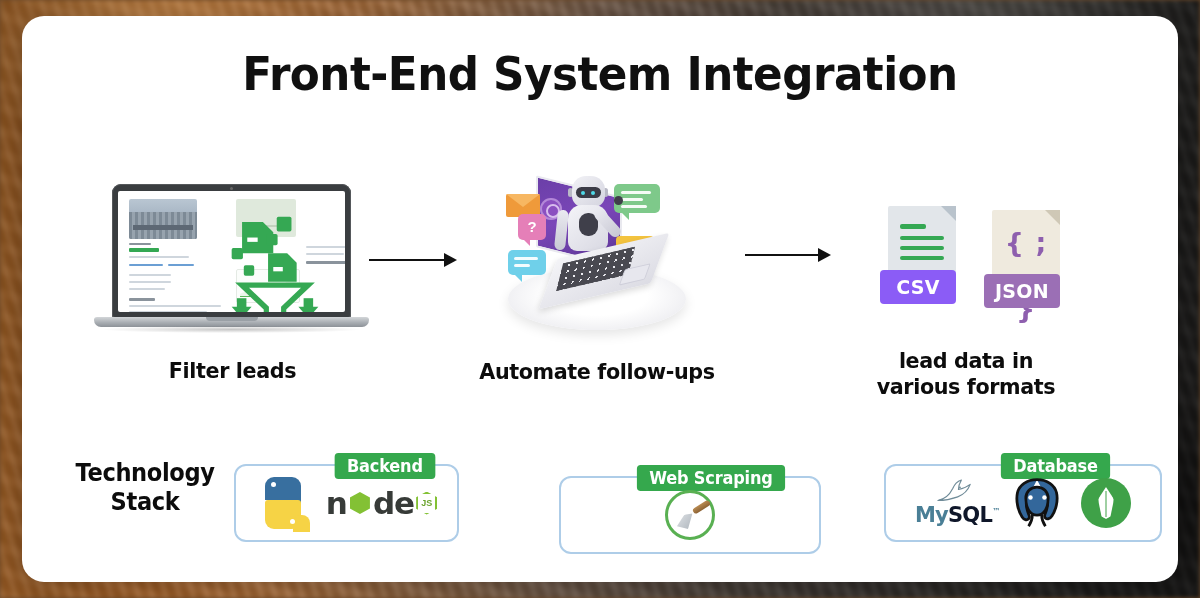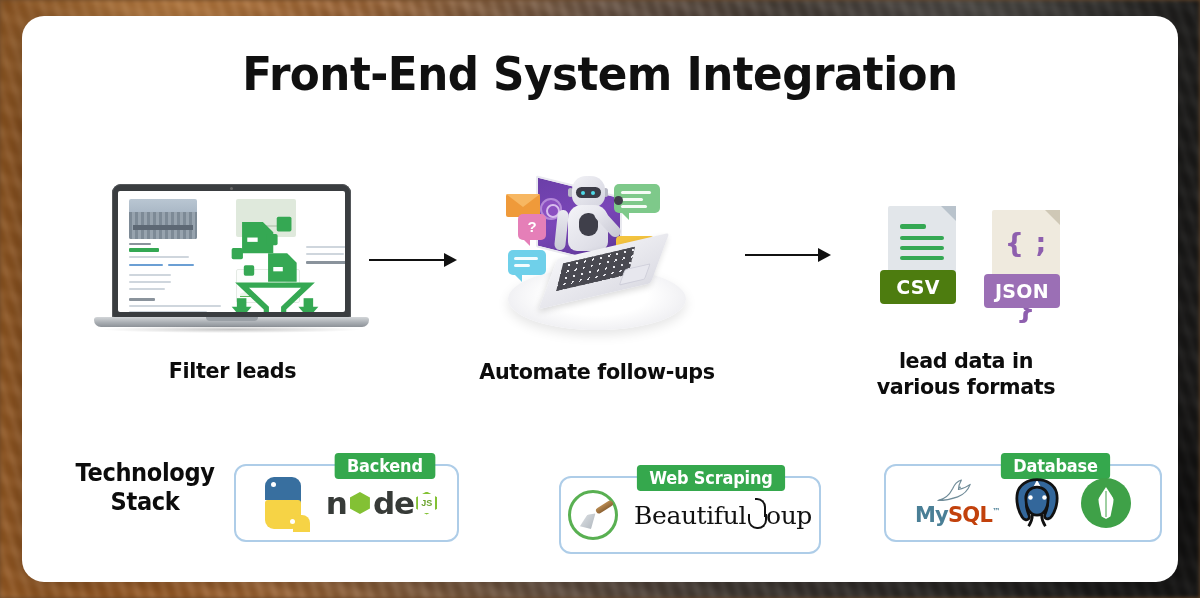--- a/index.html
+++ b/index.html
@@ -219,21 +219,21 @@
   .f-page{ position:absolute; inset:0; border-radius:2px; }
   .f-fold{ position:absolute; right:0; top:0; width:0; height:0; }
   .f-badge{
     position:absolute; left:0; bottom:0; width:76px; height:34px; border-radius:4px;
     color:#fff; font-weight:bold; font-size:19px; text-align:center; line-height:34px;
     letter-spacing:.3px; font-family:"DejaVu Sans","Liberation Sans",sans-serif;
   }
   #csv-page{ background:#e2e6ea; }
   #csv-fold{ border-left:15px solid transparent; border-top:15px solid #b9c3cc; }
   .csv-line{ position:absolute; left:12px; height:4px; background:#34a853; border-radius:2px; }
-  #csv-badge{ background:#4d7c0f; }
+  #csv-badge{ background:#8b5cf6; }
   #json-page{ background:#efeade; }
   #json-fold{ border-left:15px solid transparent; border-top:15px solid #cfc8b6; }
   #json-badge{ background:#9b6fb5; }
   #json-braces{
     position:absolute; inset:0; color:#8e5fae; font-size:27px; font-weight:bold;
     text-align:center; line-height:66px; letter-spacing:1px;
     font-family:"DejaVu Sans","Liberation Sans",sans-serif;
   }
 
   
@@ -316,21 +316,21 @@
     border:2px solid #111; border-top:none; border-radius:0 0 9px 9px;
   }
 
   
   #mysql{ position:relative; width:78px; height:50px; flex:none; }
   #mysql-dolphin{ position:absolute; left:20px; top:0; width:44px; height:26px; }
   #mysql-txt{
     position:absolute; left:0; bottom:1px; font-family:"DejaVu Sans","Liberation Sans",sans-serif;
     font-weight:bold; font-size:21px; letter-spacing:-0.8px;
   }
-  .my{ color:#4a7f96;text-align:center; } .sql{ color:#c2410c; }
+  .my{ color:#4a7f96;text-align:center; } .sql{ color:#0f172a; }
   .tm{ font-size:8px; color:#4a7f96; vertical-align:super; }
   
   #pg{ position:relative; width:56px; height:54px; flex:none; }
   
   #mongo{ position:relative; width:50px; height:50px; border-radius:50%; background:#3fa148; flex:none; }
   #mongo-leaf{
     position:absolute; left:50%; top:9px; margin-left:-8px; width:16px; height:32px;
     background:#fff; border-radius:50% 50% 50% 50%/60% 60% 40% 40%;
     clip-path:polygon(50% 0,100% 38%,78% 92%,50% 100%,22% 92%,0 38%);
   }
@@ -512,21 +512,20 @@
     </div>
   </div>
 
   <div class="tcard" id="tcard2">
     <div class="tbadge" id="tbadge2">Web Scraping</div>
     <div class="tlogos">
       <div id="bs-circ">
         <div id="bs-blade"></div>
         <div id="bs-handle"></div>
       </div>
-      <div id="bs-word"><span>Beautiful</span><span id="bs-ladle"></span><span>oup</span></div>
     </div>
   </div>
 
   <div class="tcard" id="tcard3">
     <div class="tbadge" id="tbadge3">Database</div>
     <div class="tlogos">
       <div id="mysql">
         <svg id="mysql-dolphin" viewBox="0 0 60 34" xmlns="http://www.w3.org/2000/svg">
           <path d="M4 30c10-2 16-8 20-16 2-5 6-10 12-12-3 5-4 9-4 13 6-1 11-3 16-7-3 8-9 14-17 17-8 3-18 5-27 5z" fill="none" stroke="#6f8b98" stroke-width="1.6" stroke-linejoin="round"></path>
           <circle cx="34" cy="12" r="1.3" fill="#6f8b98"></circle>

